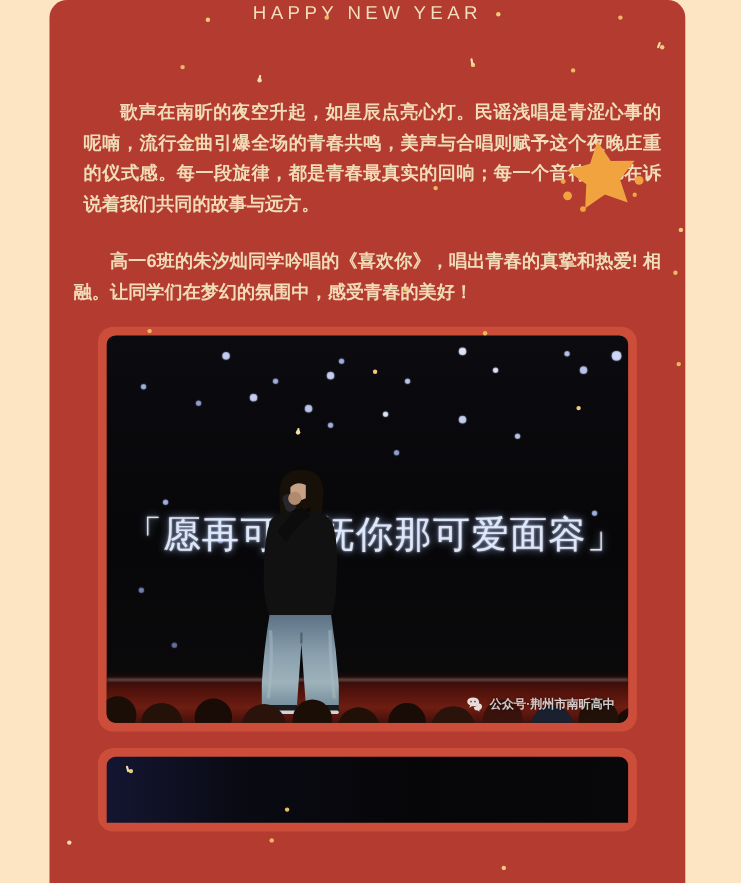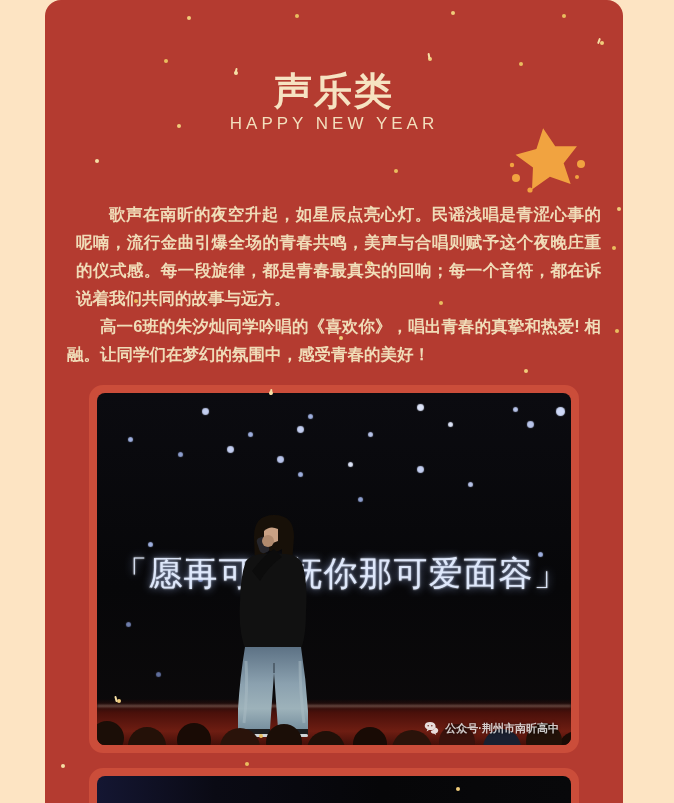--- a/index.html
+++ b/index.html
@@ -54,21 +54,21 @@
 
   
   .article p{
     position:relative;z-index:2;
     margin:0 22px;color:#f0dcb8;
     font-size:16.5px;line-height:28px;
     text-align:justify;text-indent:2em;
     font-weight:600;
   }
   p.p1{margin-top:66px;margin-left:31px;}
-  p.p2{}
+  p.p2{margin-top:24px;}
 
   
   .frame{
     position:relative;z-index:2;
     width:474px;margin:17px auto 0;
     background:#cb4d3a;border:8px solid #cb4d3a;border-radius:14px;
   }
   .photo{
     position:relative;width:474px;height:352px;border-radius:8px;overflow:hidden;
     background:linear-gradient(180deg,#0b0b10 0%,#070709 55%,#0c0a0b 100%);
@@ -140,21 +140,20 @@
 
   <span class="confetti-dots"></span>
   <span class="tick"></span>
   <span class="tick"></span>
   <span class="tick"></span>
   <span class="tick"></span>
   <span class="tick"></span>
   <span class="tick"></span>
 
   <div class="hdr">
-    <h1>声乐类</h1>
     <div class="sub">HAPPY NEW YEAR</div>
   </div>
 
   <div class="star-wrap">
     <svg width="110" height="78" viewBox="0 0 110 78">
       <g transform="rotate(-8 62 34)">
         <path d="M62 6 L71.5 25.5 L93 28.5 L77.5 43.5 L81.5 65 L62 55 L42.5 65 L46.5 43.5 L31 28.5 L52.5 25.5 Z" fill="#f1a340"></path>
       </g>
       <circle cx="27" cy="43" r="2.2" fill="#f1a340"></circle>
       <circle cx="31" cy="56" r="4" fill="#f1a340"></circle>

